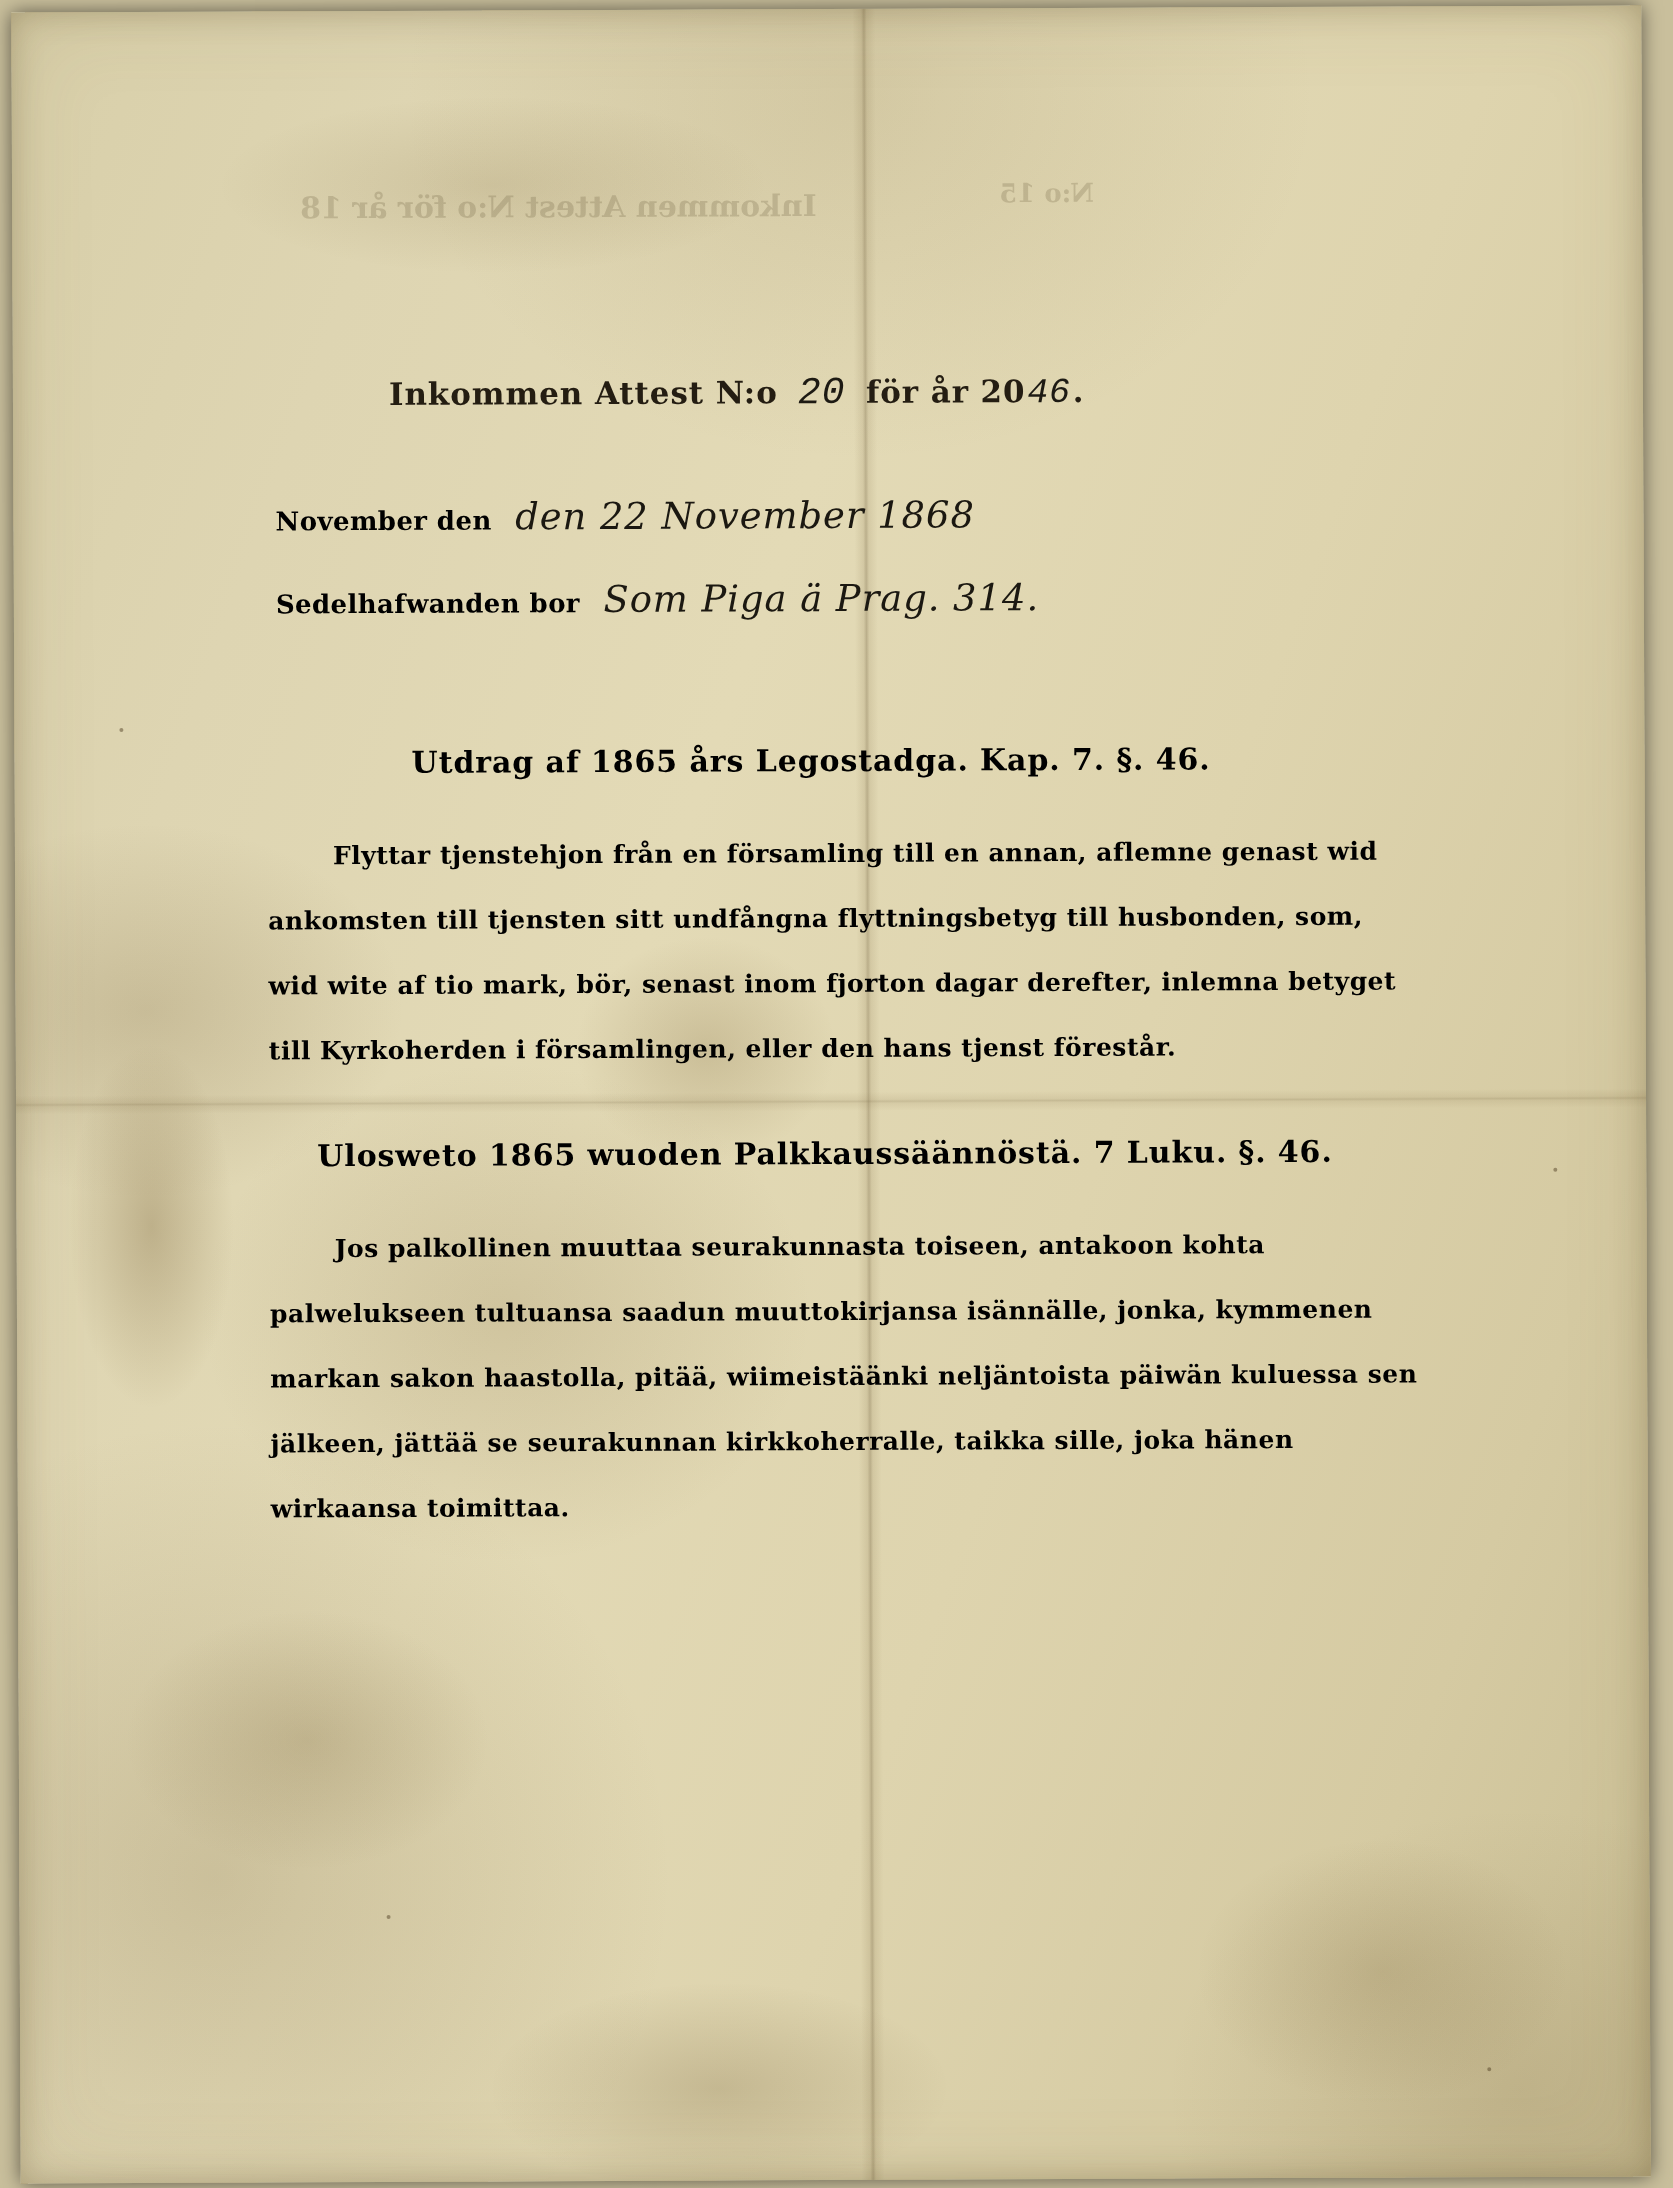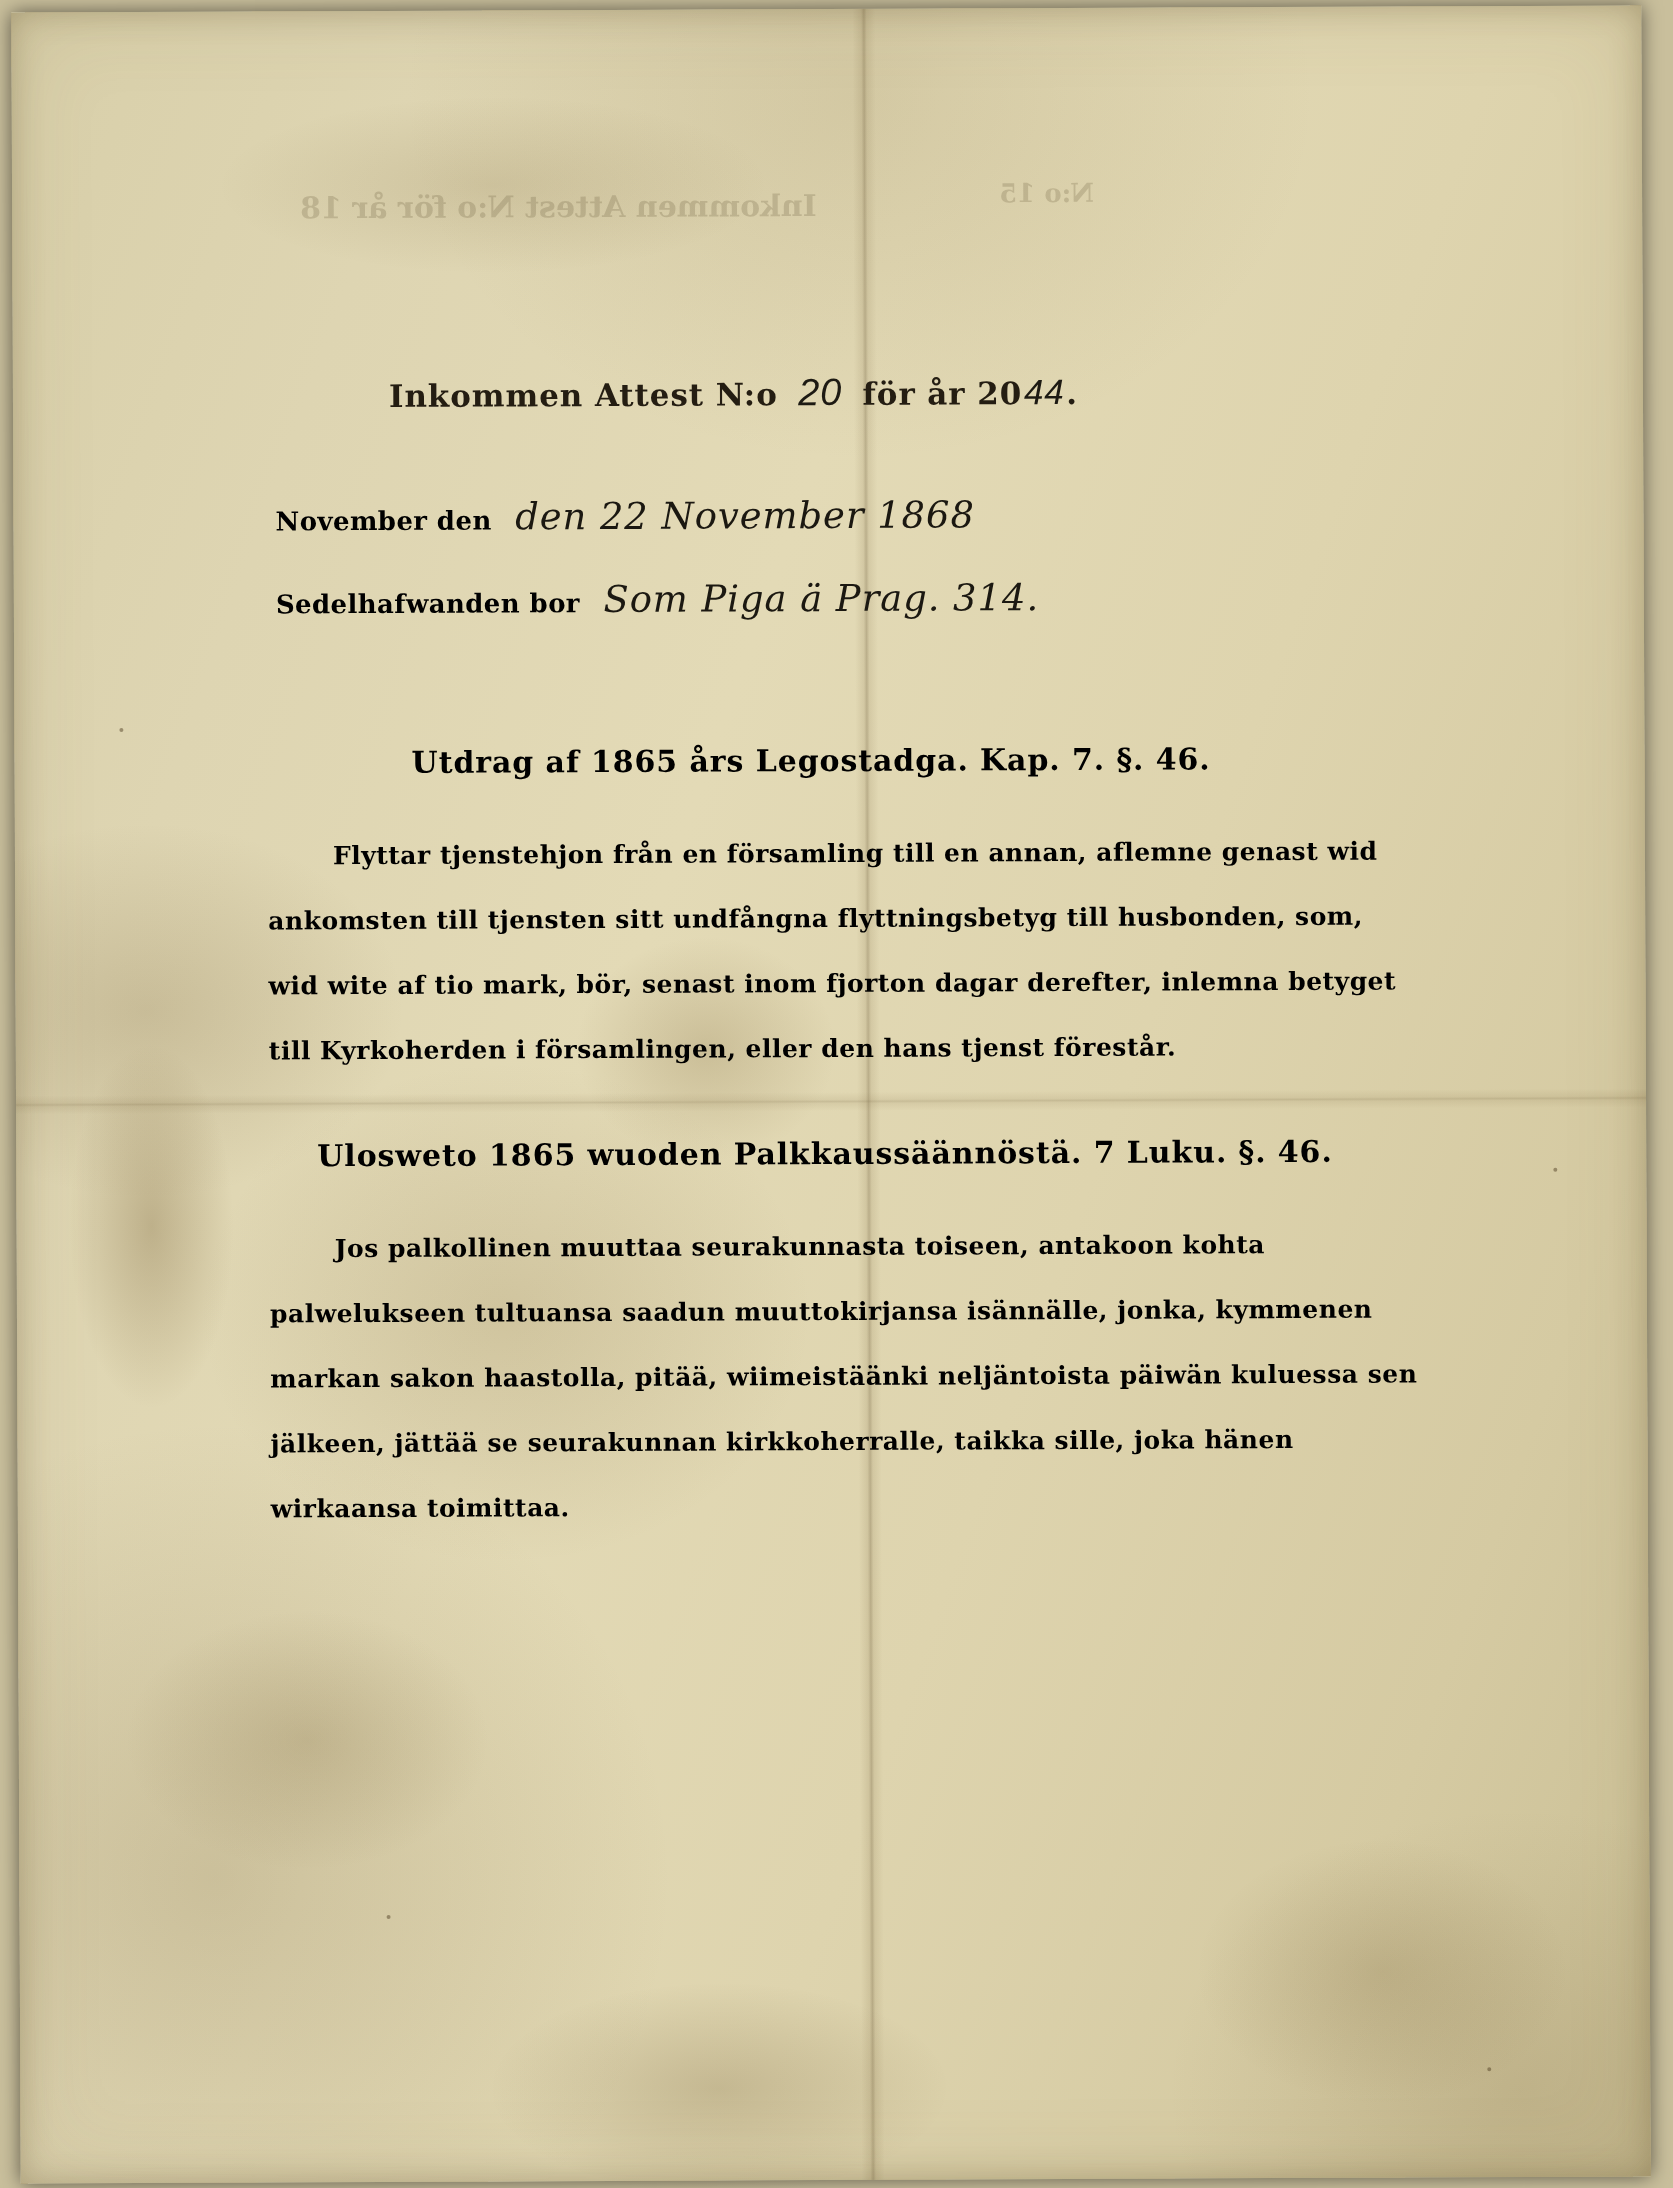--- a/index.html
+++ b/index.html
@@ -98,21 +98,21 @@
 
   #title {
     left: 376px;
     top: 362px;
     font-size: 31px;
     font-weight: 700;
     letter-spacing: 0.9px;
     white-space: nowrap;
   }
   #title .hand {
-    font-family: Liberation Sans, sans-serif;
+    font-family: Liberation Mono, monospace;
     font-style: italic;
     font-size: 38px;
     font-weight: 400;
     color: #1d1a13;
     padding: 0 8.7px;
   }
 
   .fieldrow {
     position: absolute;
     font-size: 26px;
@@ -199,21 +199,21 @@
     <div class="speck" style="left:105px;top:716px;"></div>
     <div class="speck" style="left:1467px;top:2061px;"></div>
     <div class="speck" style="left:367px;top:1904px;"></div>
 
     <div class="bleed" style="left:288px;top:179px;font-size:30px;font-weight:700;">Inkommen Attest N:o   för år 18</div>
     <div class="bleed" style="left:987px;top:170px;font-size:26px;font-weight:700;">N:o 15</div>
 
     <div id="title" class="blk fraktur">
       <span>Inkommen Attest N:o</span>
       <span class="hand">20</span>
-      <span>för år 20</span><span class="hand" style="font-size:35px;padding:0 1.7px;">44</span><span>.</span>
+      <span>för år 20</span><span class="hand" style="font-size:35px;padding:0 1.7px;">46</span><span>.</span>
     </div>
 
     <div id="row-ingifwen" class="fieldrow fraktur">
       <span>November den</span>
       <span class="hand">den 22 November 1868</span>
     </div>
 
     <div id="row-sedel" class="fieldrow fraktur">
       <span>Sedelhafwanden bor</span>
       <span class="hand">Som Piga ä Prag. 314.</span>

